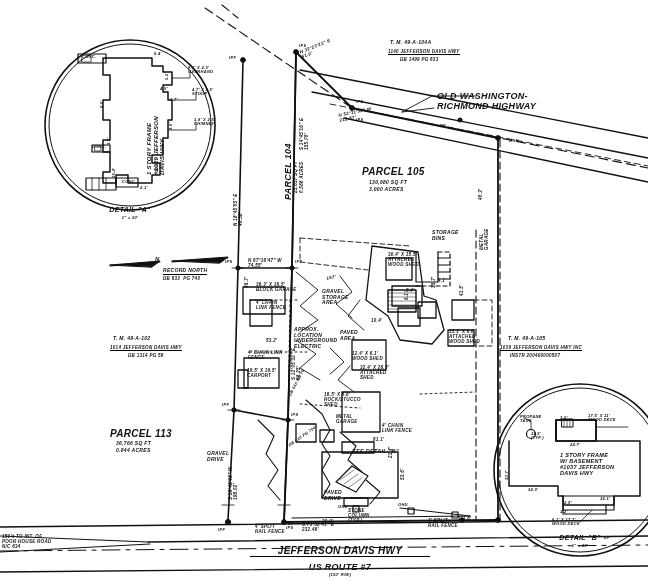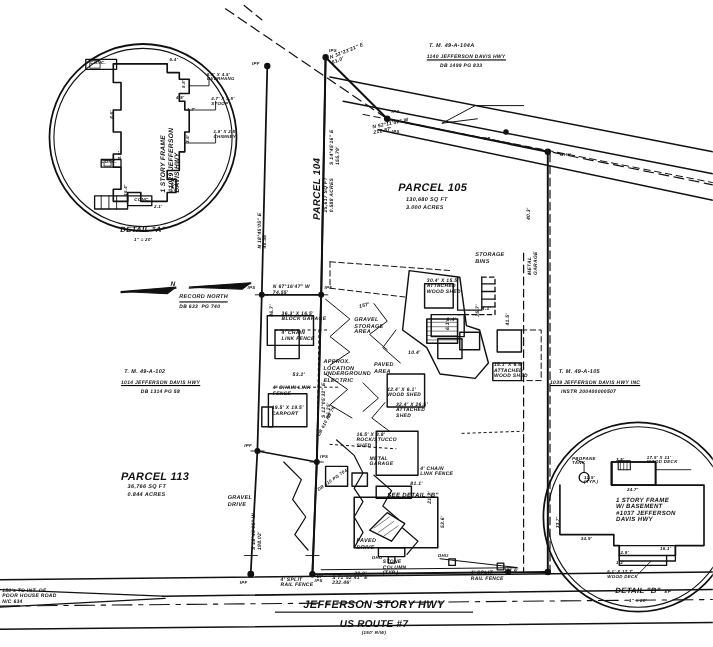--- a/index.html
+++ b/index.html
@@ -312,21 +312,23 @@
 <div class="lbl t4" style="left:531px;top:432px;">11.5'
 (TYP.)</div>
 <div class="lbl t4" style="left:560px;top:416px;">3.5'</div>
 <div class="lbl t4" style="left:570px;top:443px;">24.7'</div>
 <div class="lbl t4 r90" style="left:505px;top:480px;">33.7'</div>
 <div class="lbl t4" style="left:528px;top:488px;">34.9'</div>
 <div class="lbl t4" style="left:600px;top:497px;">16.1'</div>
 <div class="lbl t4" style="left:564px;top:501px;">2.9'</div>
 <div class="lbl t4" style="left:560px;top:510px;">1.2'</div>
 
-<div class="lbl t10 ctr under" style="left:250px;top:545px;width:180px;">JEFFERSON STORY HWY</div>
+<div class="lbl t9" style="left:437px;top:91px;">OLD WASHINGTON-
+RICHMOND HIGHWAY</div>
+<div class="lbl t10 ctr under" style="left:250px;top:545px;width:180px;">JEFFERSON DAVIS HWY</div>
 <div class="lbl t9 ctr" style="left:260px;top:562px;width:160px;">US ROUTE #7</div>
 <div class="lbl t4 ctr" style="left:290px;top:573px;width:100px;">(150' R/W)</div>
 <div class="lbl t45" style="left:2px;top:534px;">150'± TO INT. OF
 POOR HOUSE ROAD
 N/C 634</div>
 
 <div class="lbl t6" style="left:155px;top:256px;">N</div>
 <div class="lbl t5 under" style="left:163px;top:268px;">RECORD NORTH</div>
 <div class="lbl t45" style="left:163px;top:276px;">DB 633  PG 740</div>
 

